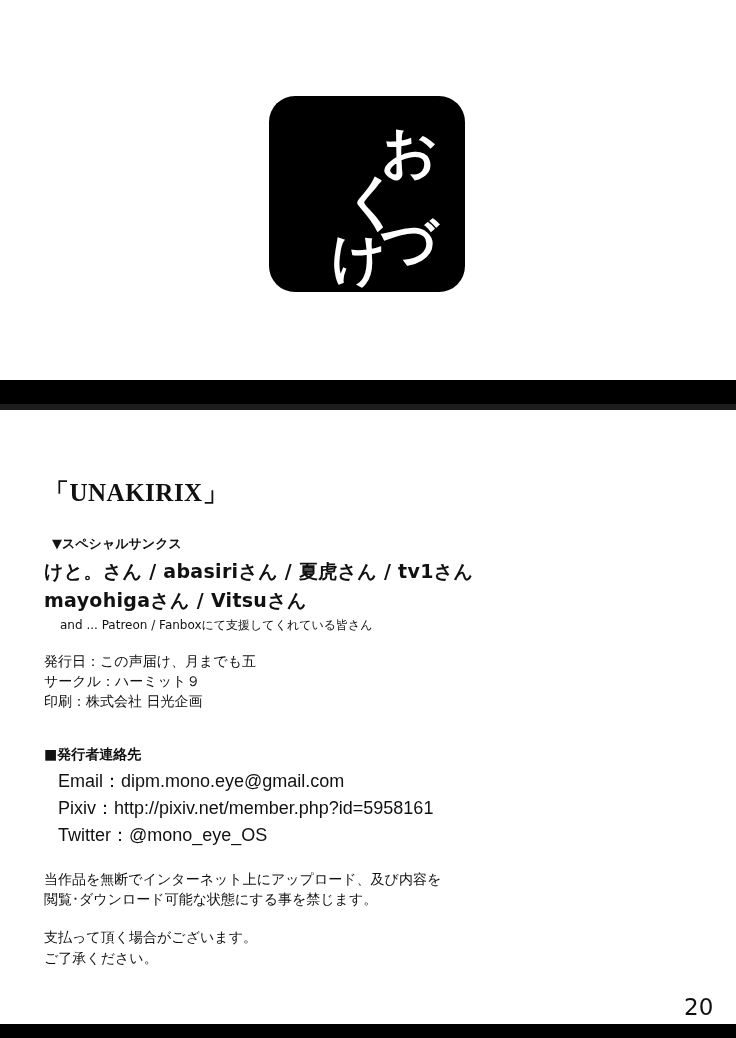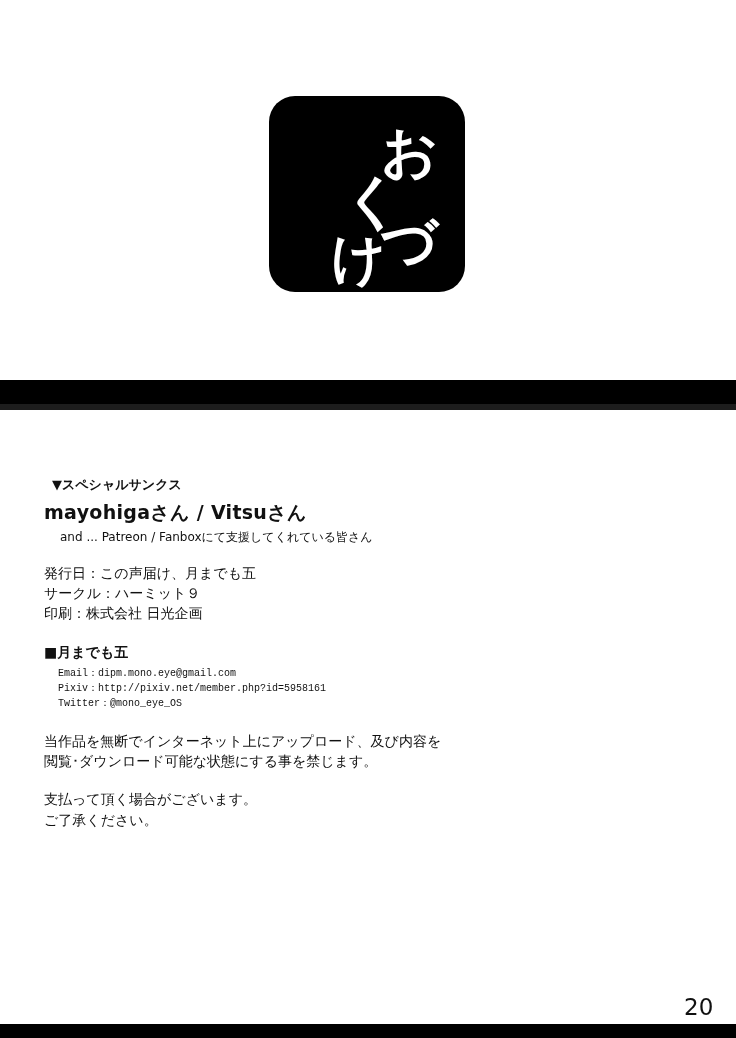--- a/index.html
+++ b/index.html
@@ -94,33 +94,33 @@
   .thanks-line-3 {
     font-size: 12px;
     font-family: "DejaVu Sans", sans-serif;
     margin: 0 0 18px 16px;
   }
 
   .meta {
     font-size: 14px;
     font-family: "DejaVu Sans", sans-serif;
     line-height: 1.42;
-    margin: 0 0 20px 0;
+    margin: 0 0 34px 0;
   }
   .meta div { white-space: nowrap; }
 
   .contact-head {
     font-size: 14px;
     font-weight: bold;
     font-family: "DejaVu Sans", sans-serif;
     margin: 0 0 4px 0;
   }
   .contact-list {
-    font-size: 10px;
-    font-family: Liberation Mono, monospace;
+    font-size: 18px;
+    font-family: Liberation Sans, sans-serif;
     line-height: 1.5;
     margin: 0 0 20px 14px;
   }
   .contact-list div { white-space: nowrap; }
 
   .notice {
     font-size: 14px;
     font-family: "DejaVu Sans", sans-serif;
     line-height: 1.45;
     margin: 4px 0 18px 0;
@@ -155,32 +155,34 @@
   <span class="logo-ch c2">く</span>
   <span class="logo-ch c3">づ</span>
   <span class="logo-ch c4">け</span>
 </div>
 
 <div class="divider-bar"></div>
 <div class="divider-bar-shade"></div>
 
 <div class="credits">
 
+  <div class="title-bracket">「UNAKIRIX」</div>
 
   <div class="thanks-head">▼スペシャルサンクス</div>
+  <div class="thanks-line-1">けと。さん / abasiriさん / 夏虎さん / tv1さん</div>
   <div class="thanks-line-2">mayohigaさん / Vitsuさん</div>
   <div class="thanks-line-3">and ... Patreon / Fanboxにて支援してくれている皆さん</div>
 
   <div class="meta">
     <div>発行日：この声届け、月までも五</div>
     <div>サークル：ハーミット９</div>
     <div>印刷：株式会社 日光企画</div>
   </div>
 
-  <div class="contact-head">■月までも五</div>
+  <div class="contact-head">■発行者連絡先</div>
   <div class="contact-list">
     <div>Email：dipm.mono.eye@gmail.com</div>
     <div>Pixiv：http://pixiv.net/member.php?id=5958161</div>
     <div>Twitter：@mono_eye_OS</div>
   </div>
 
   <div class="notice">
     <div>当作品を無断でインターネット上にアップロード、及び内容を</div>
     <div>閲覧･ダウンロード可能な状態にする事を禁じます。</div>
   </div>

